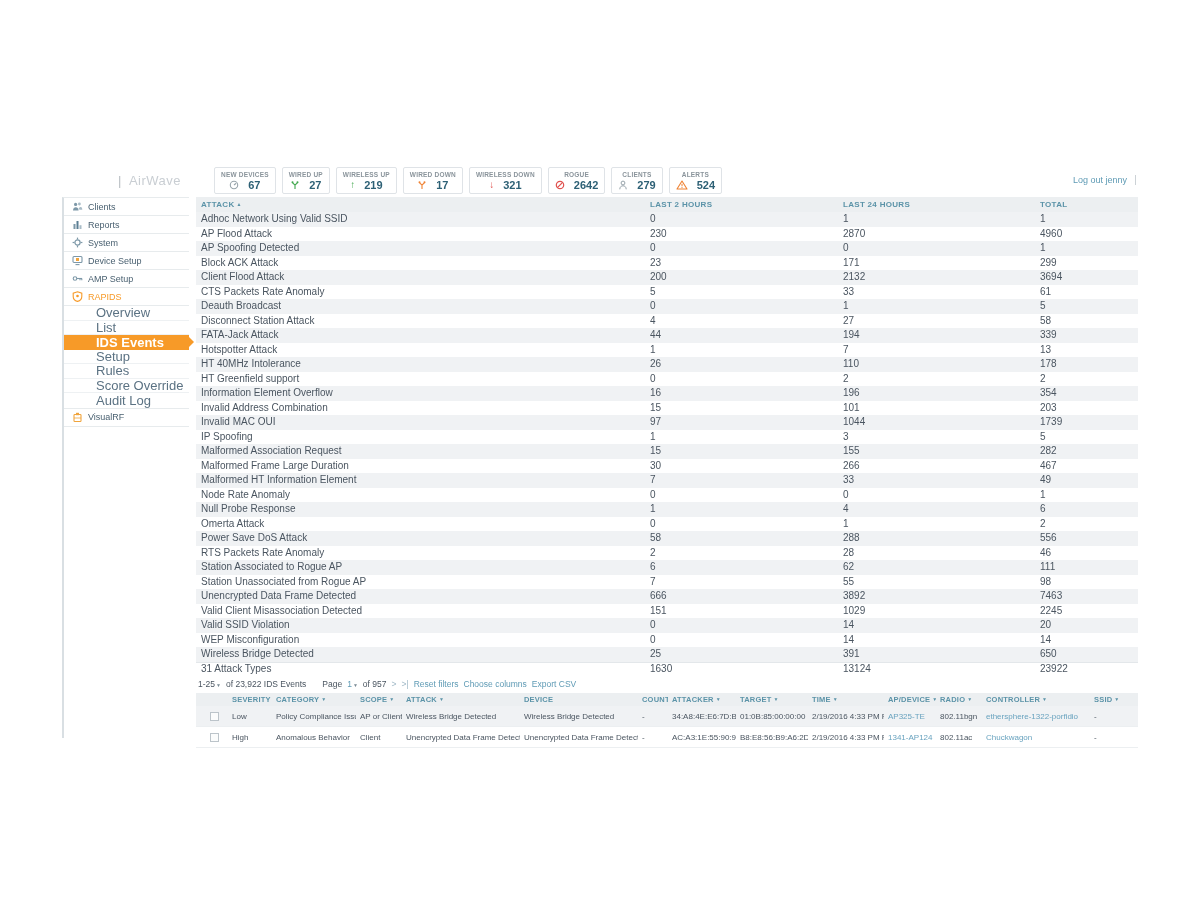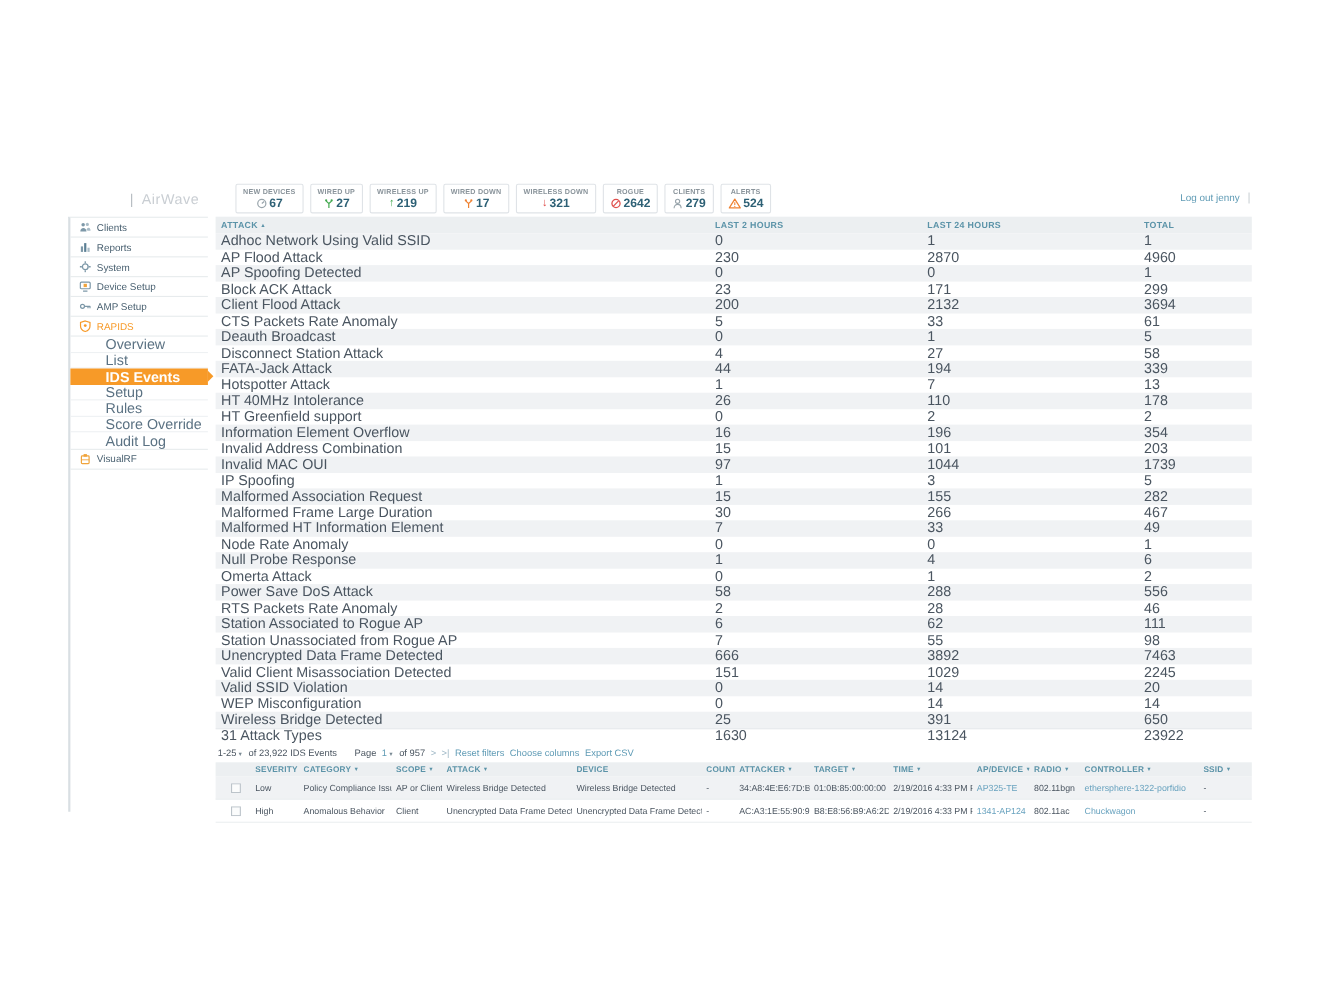--- a/index.html
+++ b/index.html
@@ -7,21 +7,21 @@
   .page{position:relative;width:1200px;height:900px;overflow:hidden;background:#fff}
   .app{position:absolute;left:62px;top:163px;width:1076px}
 
   
   .topbar{display:flex;align-items:center;height:34px}
   .logo{width:152px;font-size:13px;color:#c9ced3;letter-spacing:.5px;white-space:nowrap}
   .logo .bar{color:#b7bdc2;margin:0 7px 0 56px}
   .stats{display:flex;align-items:center}
   .stat{border:1px solid #dfe3e7;border-radius:2px;background:#fff;padding:3px 6px 2px;margin-right:6px;text-align:center;min-width:44px}
   .stat .lbl{font-size:6.5px;font-weight:bold;color:#8a949b;letter-spacing:.2px;white-space:nowrap}
-  .stat .val{font-size:11px;font-weight:bold;color:#2d6075;display:flex;align-items:center;justify-content:center;gap:2px;margin-top:1px;line-height:12px}
+  .stat .val{font-size:11px;font-weight:bold;color:#2d6075;display:flex;align-items:center;justify-content:center;gap:9px;margin-top:1px;line-height:12px}
   .aup{color:#3fa74c;font-size:10px;font-weight:normal}
   .adn{color:#e0524f;font-size:10px;font-weight:normal}
   .logout{margin-left:auto;font-size:9px;color:#5f9bb5;padding-right:8px;border-right:1px solid #ccd2d6;margin-right:2px;cursor:pointer}
 
   
   .app-body{display:flex;align-items:flex-start}
   .sidebar{width:127px;min-height:541px;background:#fff;border-left:2px solid #d9dfe3;border-top:1px solid #e7ebed}
   .main{flex:1;margin-left:7px}
 
   
@@ -32,21 +32,21 @@
   .sub-item{height:14.5px;display:flex;align-items:center;padding-left:32px;font-size:13px;color:#5b7283;border-bottom:1px solid #eef1f3;cursor:pointer;white-space:nowrap}
   .sub-item:last-child{border-bottom:none}
   .sub-item.selected{background:#f79a28;color:#fff;font-weight:bold;position:relative;border-bottom:none}
   .sub-item.selected::after{content:"";position:absolute;right:-5px;top:50%;margin-top:-5px;border-left:5px solid #f79a28;border-top:5px solid transparent;border-bottom:5px solid transparent}
 
   
   .at-grid{display:grid;grid-template-columns:449px 193px 197px auto;align-items:center}
   .at-head{background:#eceff1;height:15px;font-size:8px;font-weight:bold;color:#5b93a8;letter-spacing:.3px}
   .at-head .at-cell{cursor:pointer}
   .arrow{font-size:5px;color:#5b93a8;margin-left:2px;vertical-align:1px}
-  .at-row{height:14.5px;font-size:13px;color:#4a5560}
+  .at-row{height:14.5px;font-size:10px;color:#4a5560}
   .at-row.alt{background:#f0f2f4}
   .at-cell{padding-left:5px;white-space:nowrap;overflow:hidden;line-height:14px}
   .at-totals{border-top:1px solid #e3e7ea}
 
   
   .pager{display:flex;align-items:center;height:14px;font-size:8.5px;color:#4a5560;gap:5px;margin:1px 0 2px;padding-left:2px;white-space:nowrap}
   .pager .caret{font-size:5px;color:#7a8a94;margin-left:1px}
   .pager .link{color:#5f9bb5;cursor:pointer}
   .pager .pgnum{color:#5f9bb5}
   .pager .muted{color:#9fb8c6;cursor:pointer}

